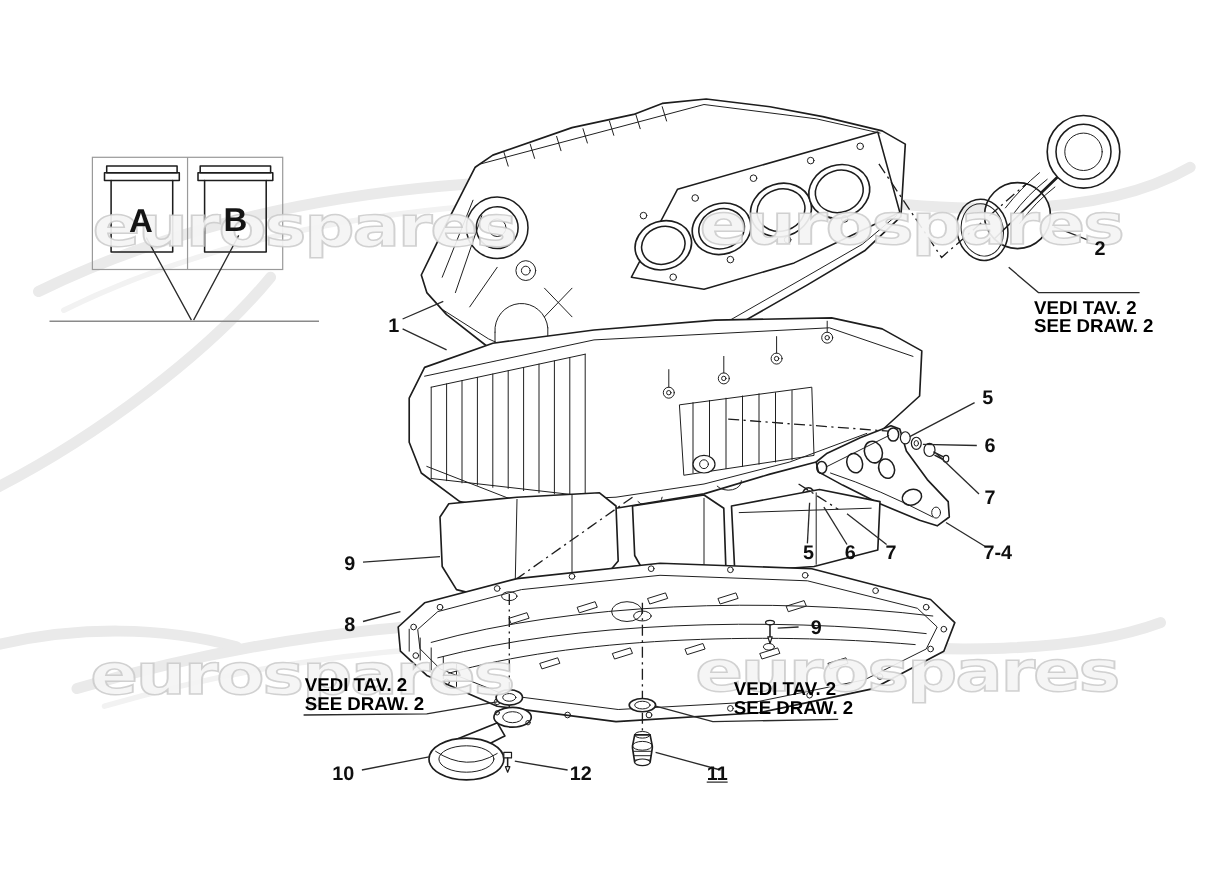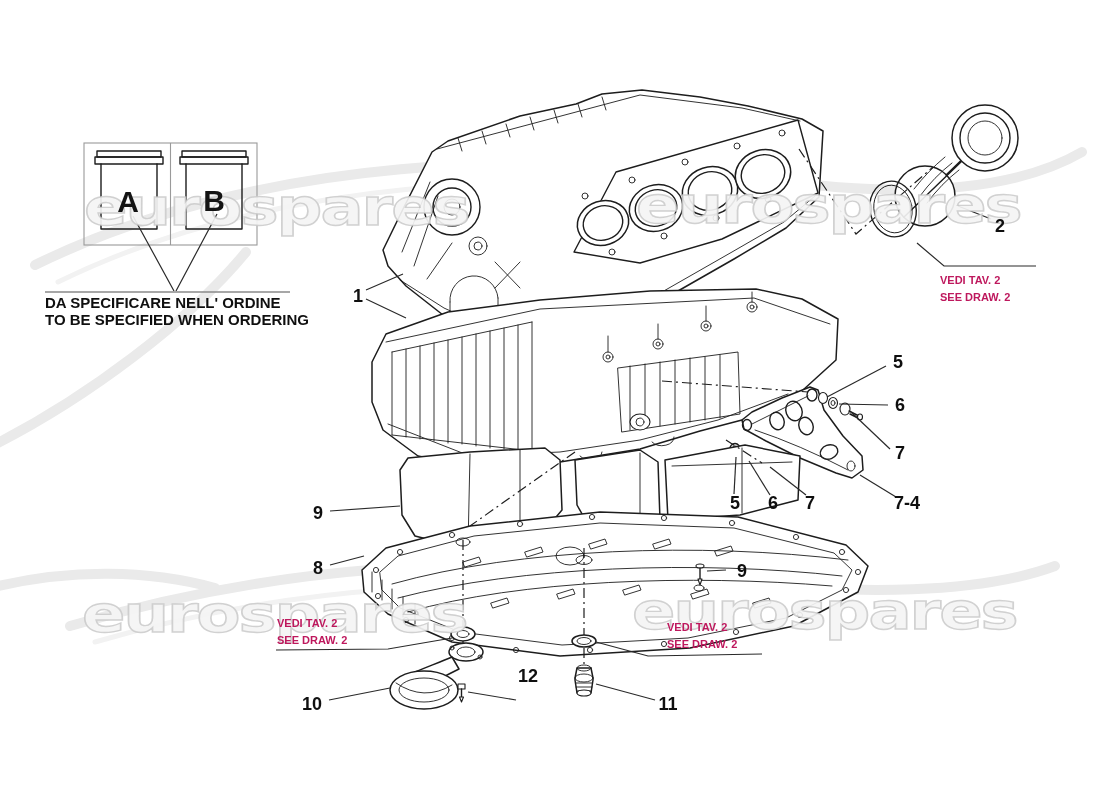--- a/index.html
+++ b/index.html
@@ -21,22 +21,22 @@
   
   .wm { position:absolute; z-index:2; font-family:"DejaVu Sans", sans-serif;
         font-weight:700; font-size:64px; letter-spacing:-2px; line-height:60px;
         color:rgba(244,244,244,0.92);
         -webkit-text-stroke:1.7px rgba(199,199,199,0.8);
         transform:scaleY(0.8); transform-origin:left top; pointer-events:none; }
 
   
   .plabel { position:absolute; z-index:3; transform:translate(-50%,-50%);
             font-weight:700; font-size:18px; color:#0f0f0f; }
-  .note   { position:absolute; z-index:3; font-weight:700; font-size:11px;
-            line-height:16.5px; color:#be185d; white-space:nowrap; }
+  .note   { position:absolute; z-index:3; font-weight:700; font-size:17px;
+            line-height:16.5px; color:#000000; white-space:nowrap; }
   .order-note { position:absolute; z-index:3; font-weight:700; font-size:15px;
             line-height:17px; color:#0f0f0f; white-space:nowrap; }
   .inset-letter { position:absolute; z-index:3; transform:translate(-50%,-50%);
             font-weight:700; font-size:30px; color:#141414; }
 </style>
 </head>
 <body>
 
 <div class="stage">
 
@@ -303,40 +303,36 @@
 </svg>
 
   <div class="wm" style="left:84px;  top:183px;">eurospares</div>
   <div class="wm" style="left:636px; top:181px;">eurospares</div>
   <div class="wm" style="left:82px;  top:590px;">eurospares</div>
   <div class="wm" style="left:632px; top:587px;">eurospares</div>
 
   <div class="inset-letter" style="left:128px; top:202px;">A</div>
   <div class="inset-letter" style="left:214px; top:201px;">B</div>
 
-  <div class="order-note" style="left:45px; top:294px;">
-    <div>DA SPECIFICARE NELL' ORDINE</div>
-    <div>TO BE SPECIFIED WHEN ORDERING</div>
-  </div>
 
   <div class="plabel" style="left:358px; top:296px;">1</div>
   <div class="plabel" style="left:1000px;top:226px;">2</div>
   <div class="plabel" style="left:898px; top:362px;">5</div>
   <div class="plabel" style="left:900px; top:405px;">6</div>
   <div class="plabel" style="left:900px; top:453px;">7</div>
   <div class="plabel" style="left:907px; top:503px;">7-4</div>
   <div class="plabel" style="left:735px; top:503px;">5</div>
   <div class="plabel" style="left:773px; top:503px;">6</div>
   <div class="plabel" style="left:810px; top:503px;">7</div>
   <div class="plabel" style="left:318px; top:513px;">9</div>
   <div class="plabel" style="left:318px; top:568px;">8</div>
   <div class="plabel" style="left:742px; top:571px;">9</div>
   <div class="plabel" style="left:312px; top:704px;text-align:center;">10</div>
-  <div class="plabel" style="left:528px; top:676px;">12</div>
-  <div class="plabel" style="left:668px; top:704px;">11</div>
+  <div class="plabel" style="left:528px; top:704px;">12</div>
+  <div class="plabel" style="left:652px; top:704px;text-decoration:underline;">11</div>
 
   <div class="note" style="left:940px; top:272px;">
     <div>VEDI TAV. 2</div>
     <div>SEE DRAW. 2</div>
   </div>
   <div class="note" style="left:277px; top:615px;">
     <div>VEDI TAV. 2</div>
     <div>SEE DRAW. 2</div>
   </div>
   <div class="note" style="left:667px; top:619px;">

